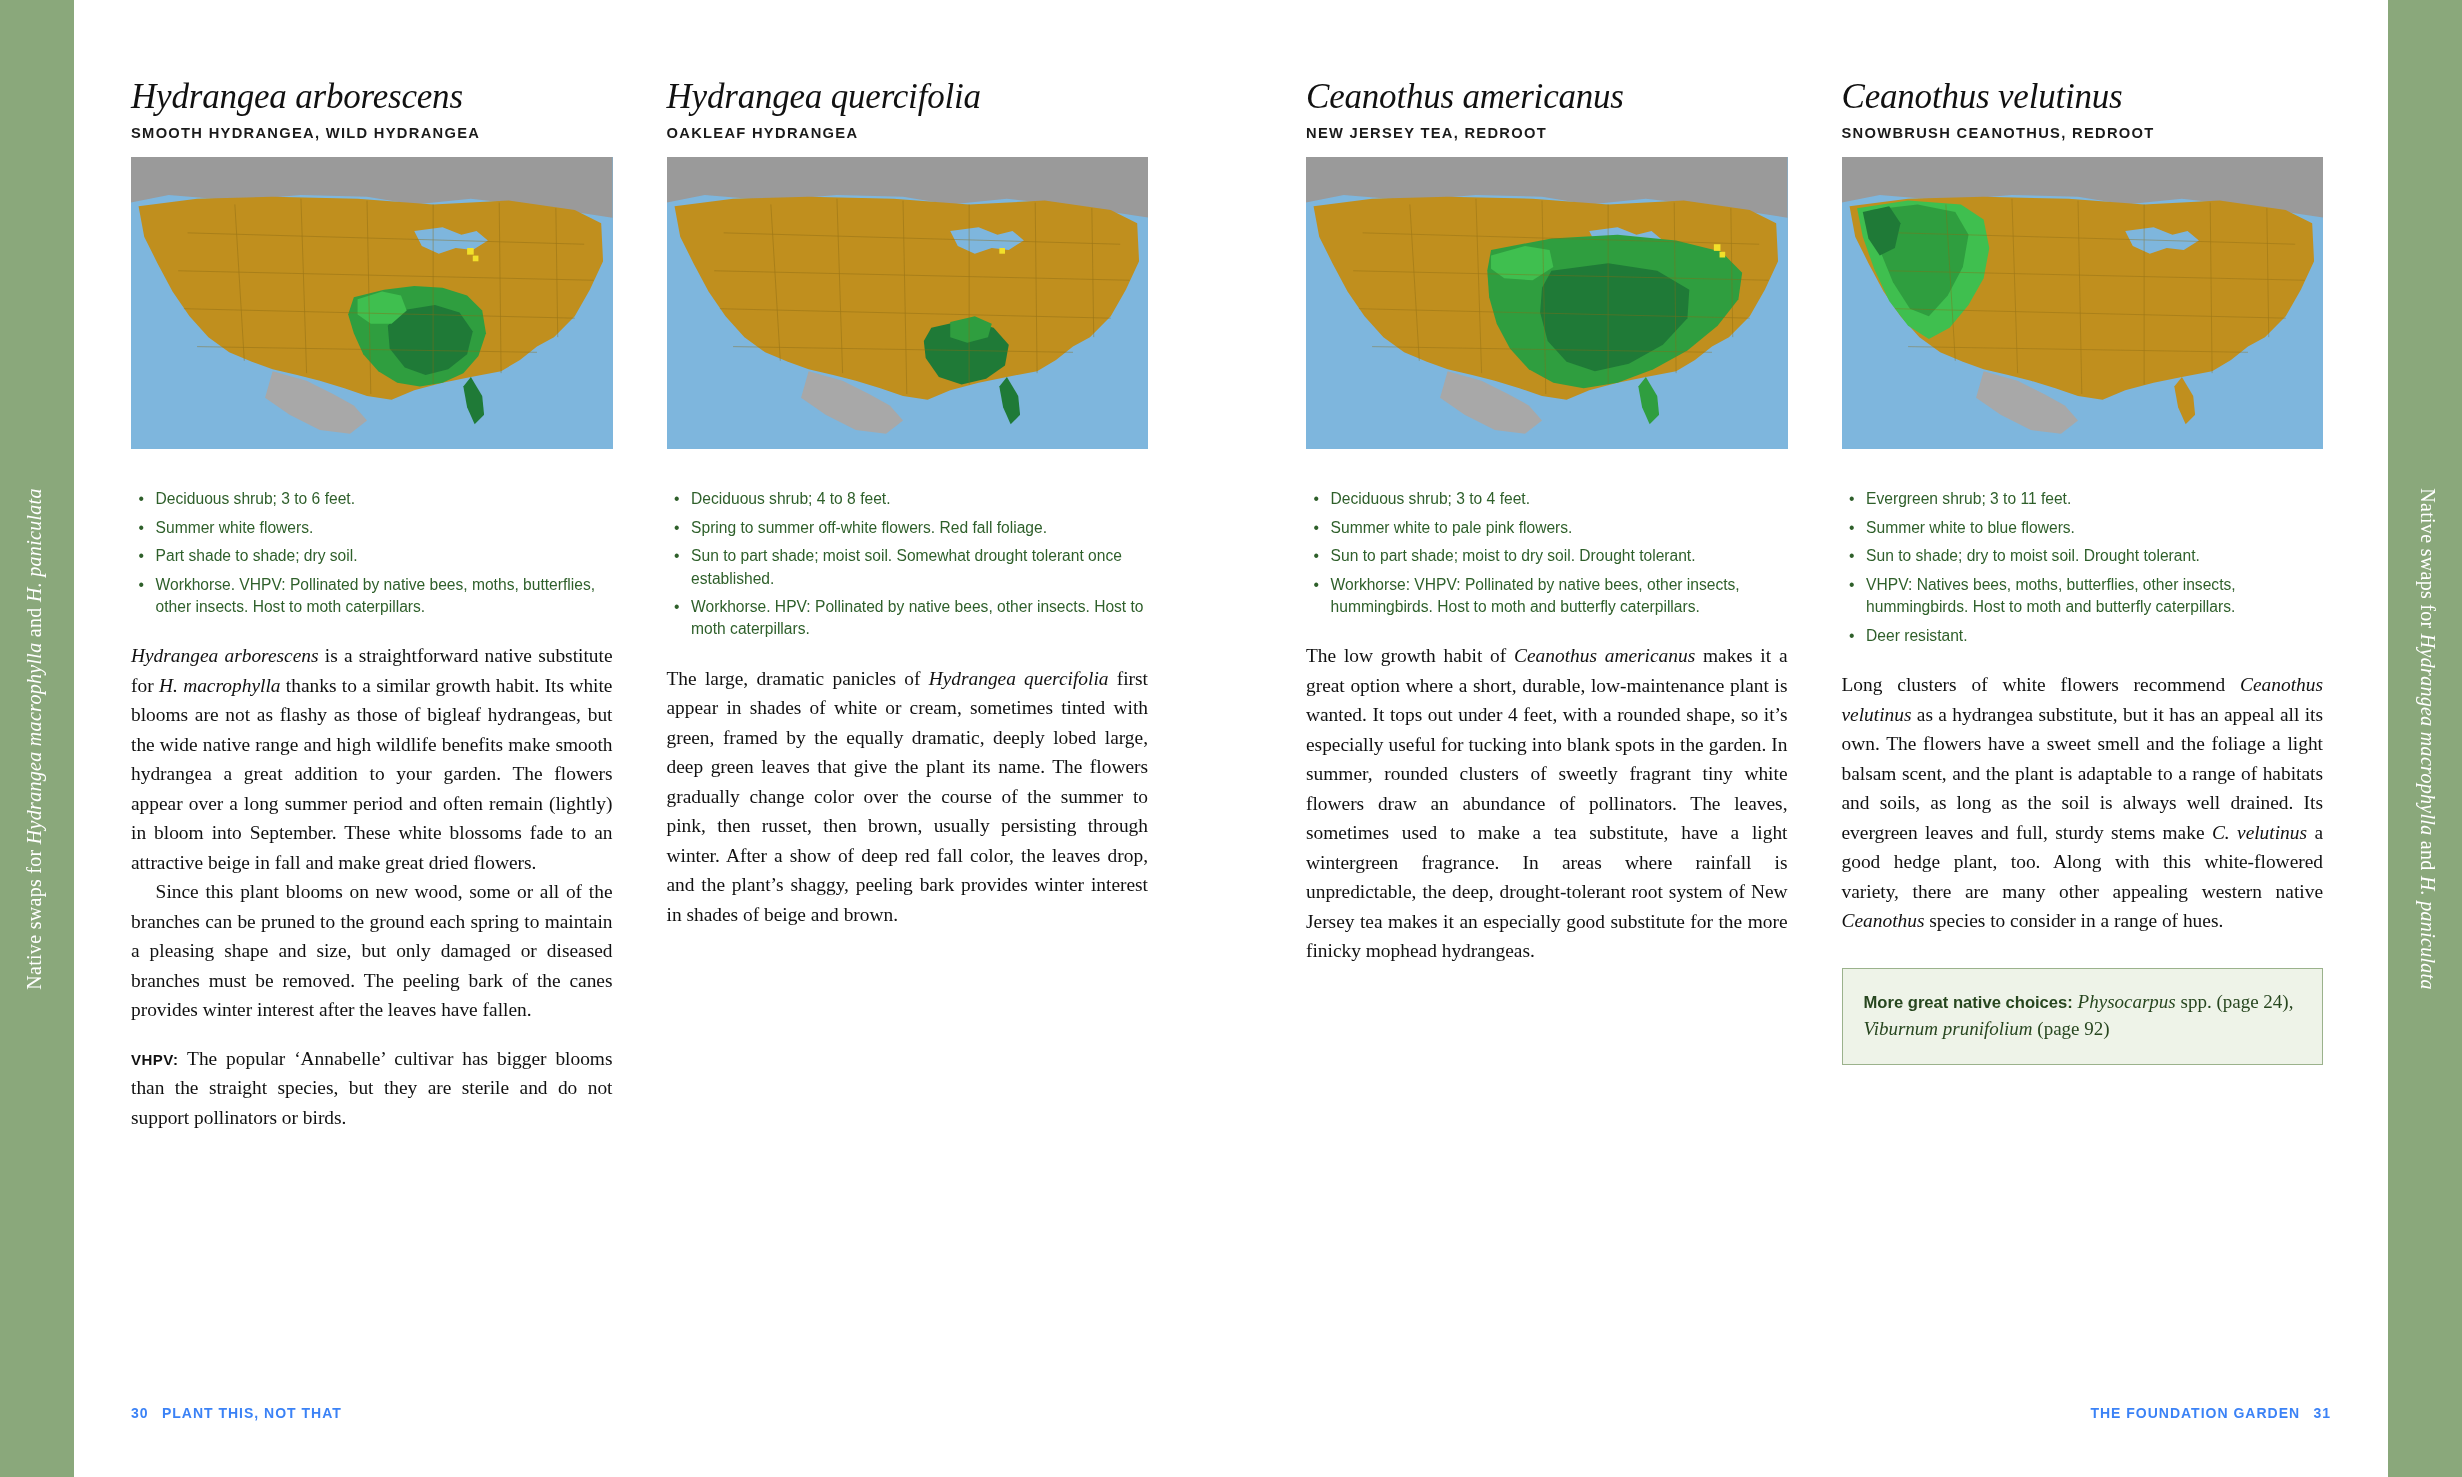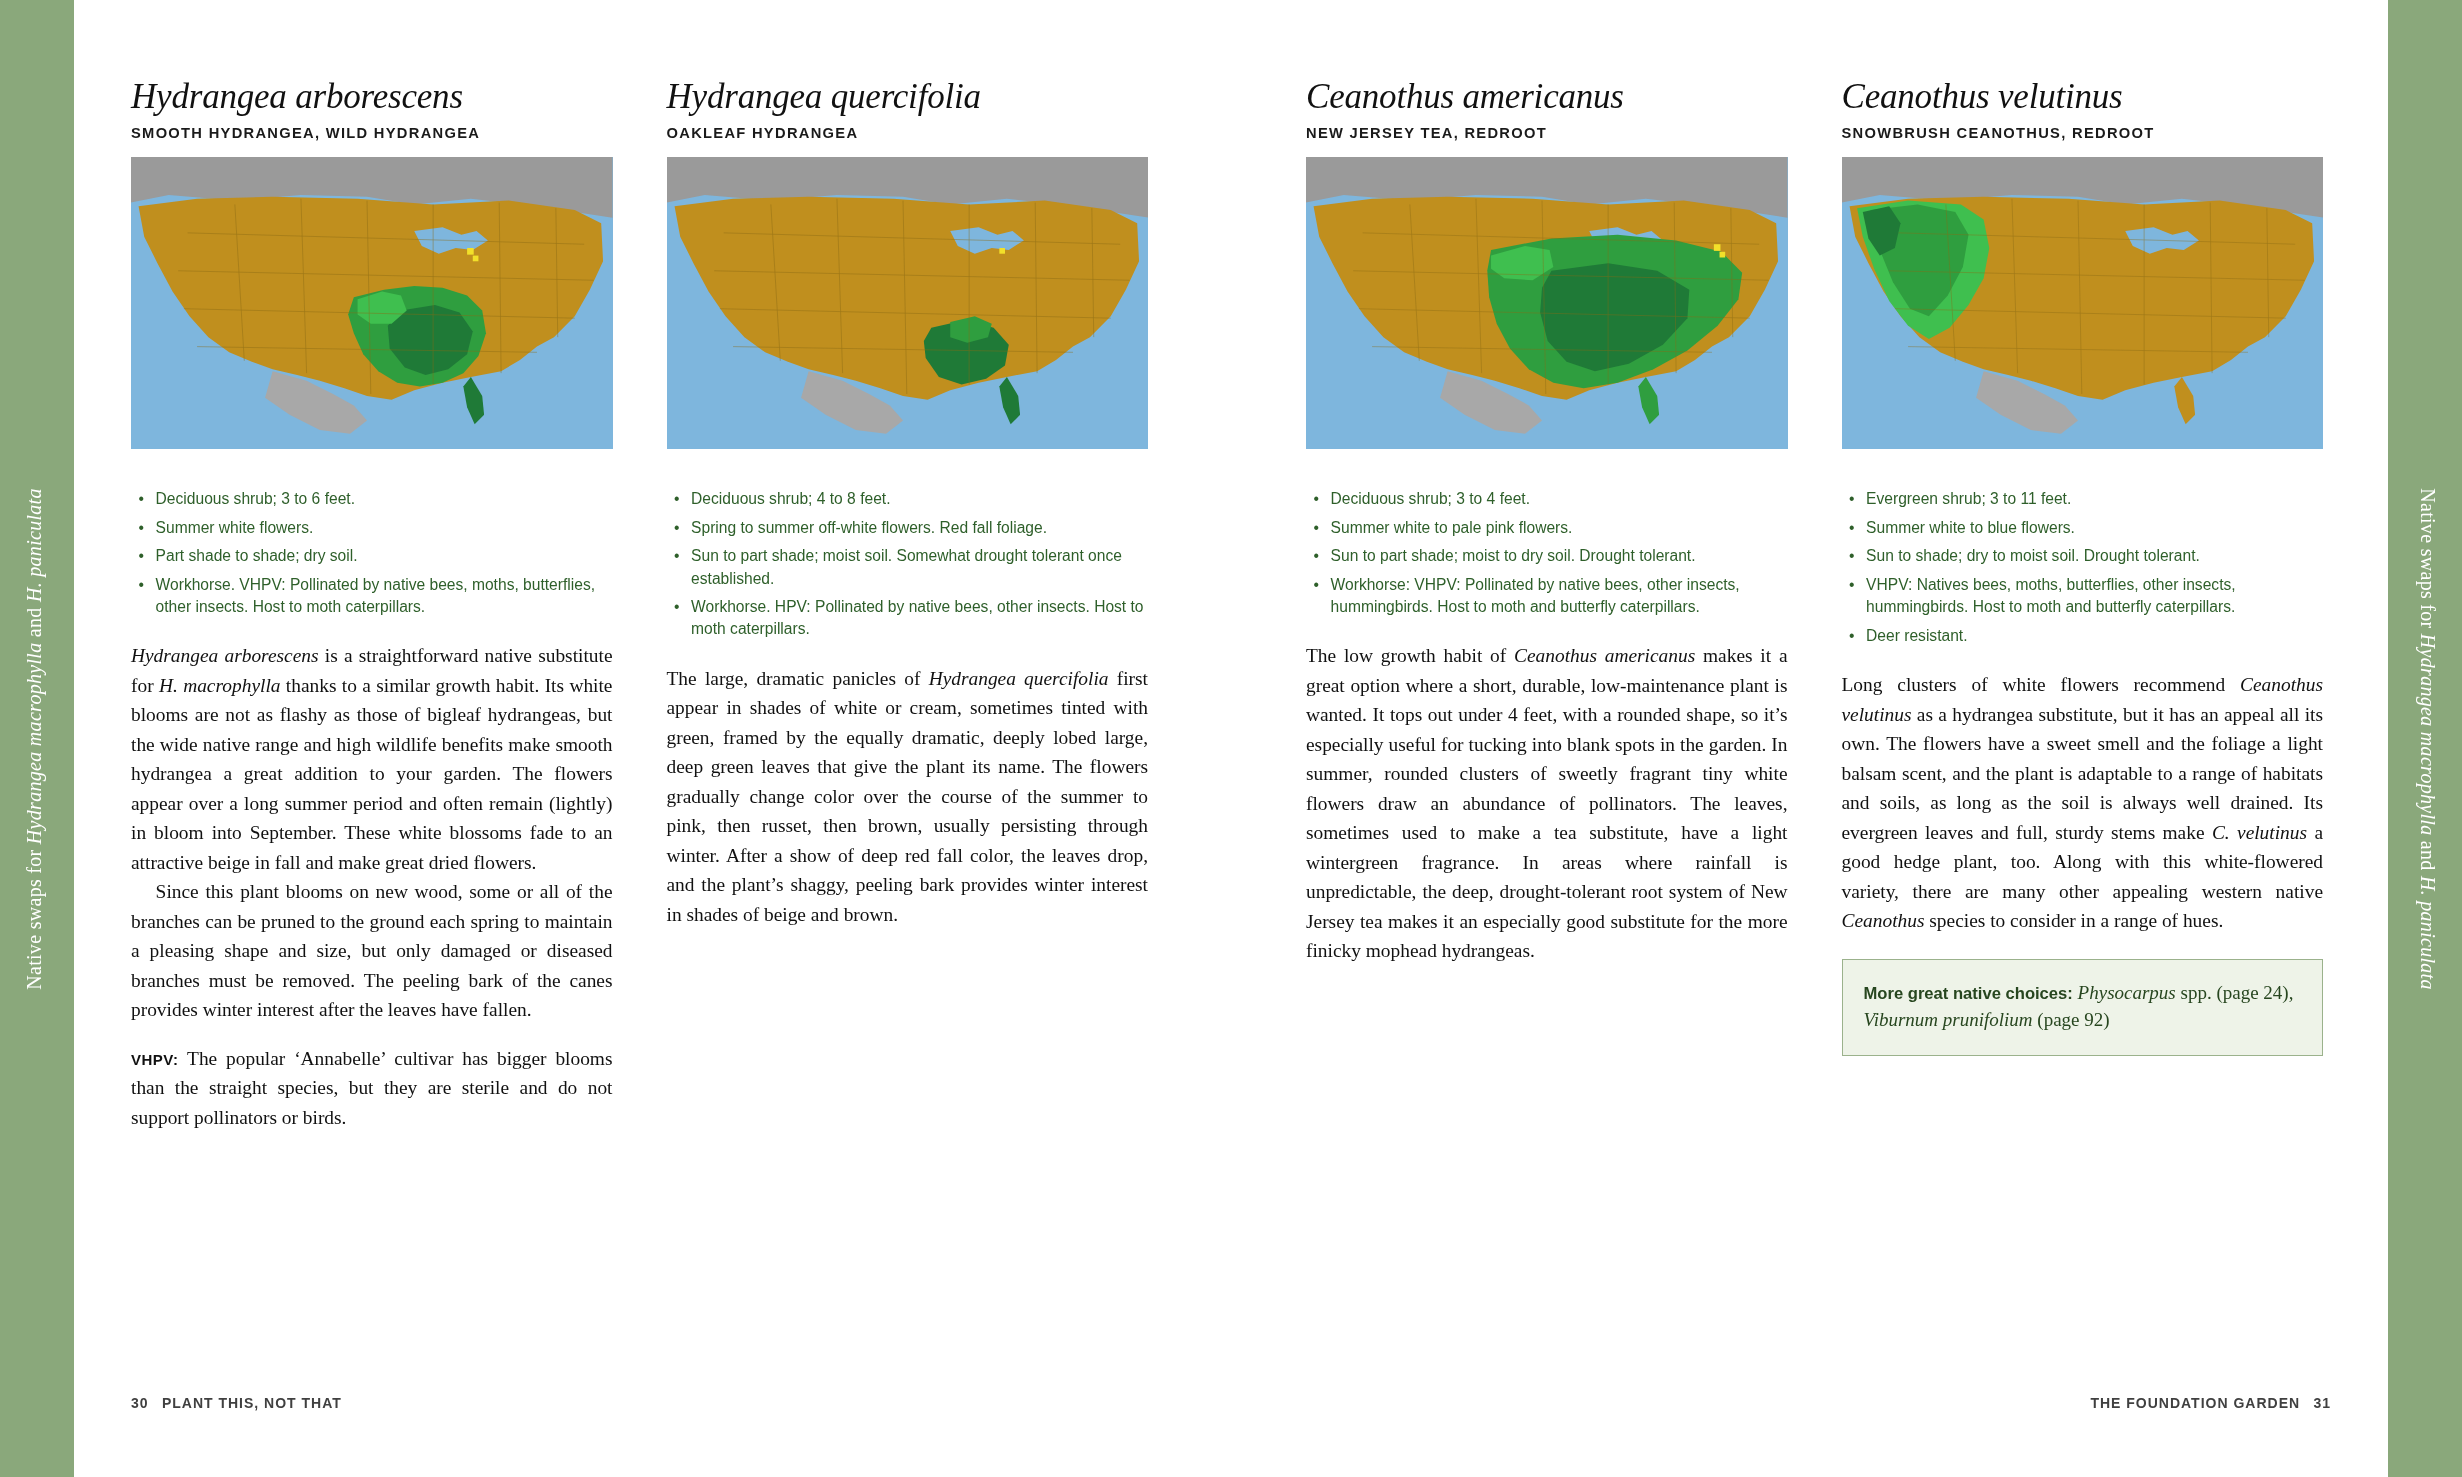--- a/index.html
+++ b/index.html
@@ -127,47 +127,47 @@
   .body-text p.note { text-indent: 0; margin-top: 19px; }
   .body-text i { font-style: italic; }
   .note-label {
     font-family: "Liberation Sans", sans-serif;
     font-weight: 700;
     font-size: 15px;
     letter-spacing: 0.5px;
   }
 
   .callout {
-    margin-top: 23px;
+    margin-top: 32px;
     border: 1.4px solid #9bb28c;
     background: #eef3e8;
     padding: 19px 21px 21px 21px;
   }
   .callout p {
     font-family: "Liberation Serif", serif;
     font-size: 19px;
     line-height: 1.45;
     color: #27461f;
   }
   .callout b {
     font-family: "Liberation Sans", sans-serif;
     font-size: 16.6px;
     font-weight: 700;
     color: #27461f;
   }
   .callout i { font-style: italic; }
 
   .footer {
     position: absolute;
-    bottom: 66px;
+    bottom: 56px;
     font-family: "Liberation Sans", sans-serif;
     font-size: 14px;
     font-weight: 700;
     letter-spacing: 1px;
-    color: #404040;
+    color: #3b82f6;
     text-align: right;
   }
   .footer.left  { left: 131px; }
   .footer.right { right: 131px; }
   .footer .num  { font-weight: 700; }
   .footer .sep  { display: inline-block; width: 13.3px; }
 </style>
 </head>
 <body>
 

